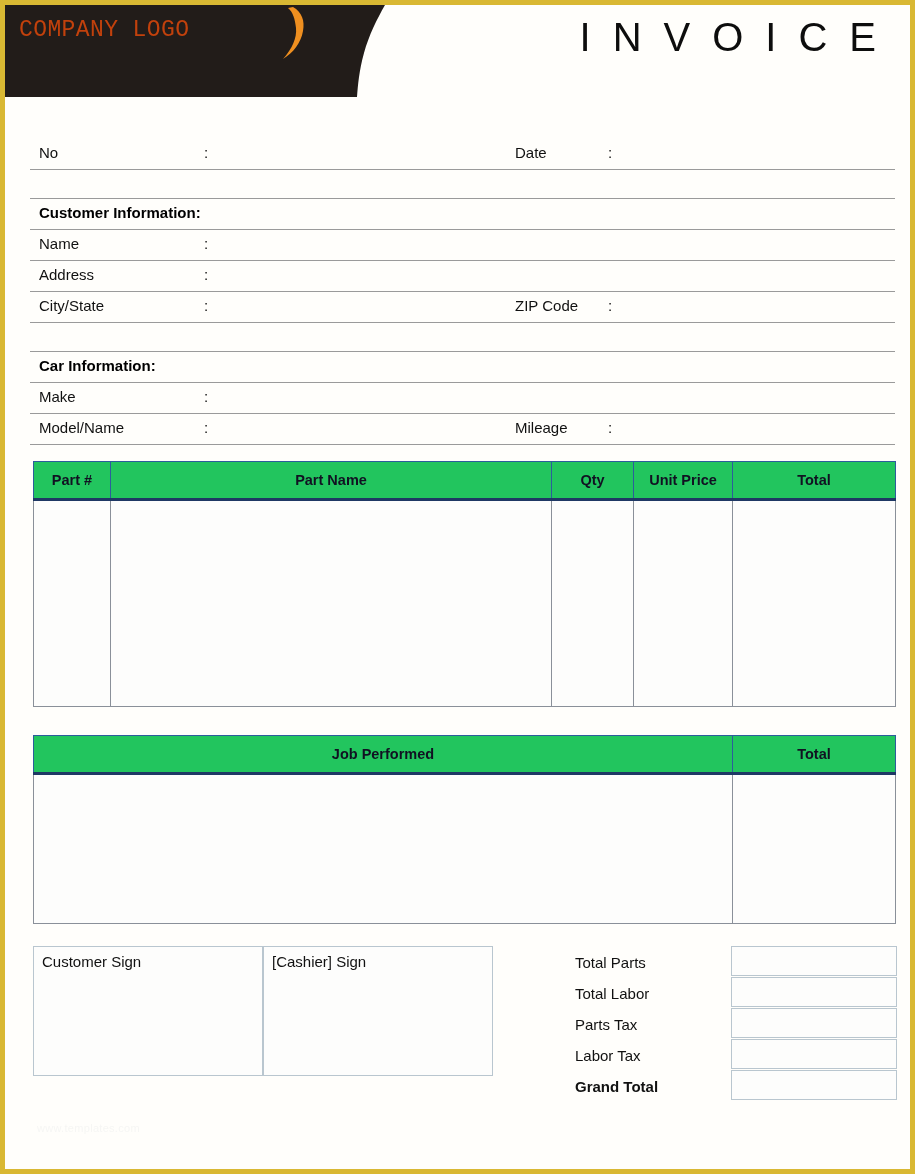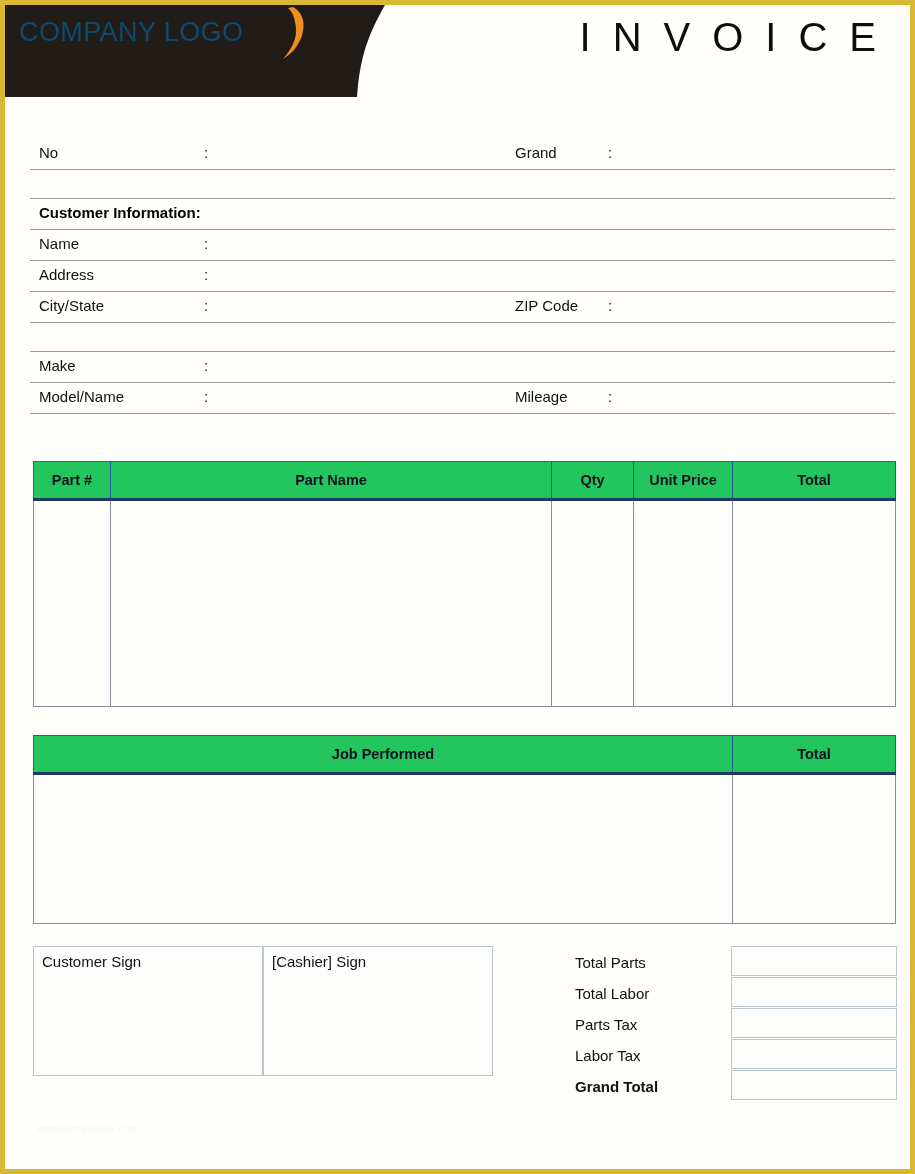--- a/index.html
+++ b/index.html
@@ -37,23 +37,23 @@
     height: 92px;
     overflow: hidden;
   }
   .logo-banner svg {
     display: block;
   }
   .logo-text {
     position: absolute;
     left: 14px;
     top: 12px;
-    color: #0c4a6e;
-    font-size: 27px;
-    font-family: Liberation Sans, sans-serif;
+    color: #c2410c;
+    font-size: 23px;
+    font-family: Liberation Mono, monospace;
     font-weight: 400;
     letter-spacing: 0.4px;
     white-space: nowrap;
   }
   .invoice-title {
     position: absolute;
     right: 12px;
     top: 10px;
     font-size: 40px;
     font-weight: 400;
@@ -234,21 +234,21 @@
     </div>
 
     <div class="invoice-title">INVOICE</div>
   </div>
 
   <div class="fields">
 
     <div class="frow">
       <span class="flabel">No</span>
       <span class="fcolon">:</span>
-      <span class="flabel2">Grand</span>
+      <span class="flabel2">Date</span>
       <span class="fcolon2">:</span>
     </div>
 
     <div class="spacer-row"></div>
 
     <div class="frow">
       <span class="section-head">Customer Information:</span>
     </div>
 
     <div class="frow">
@@ -263,20 +263,23 @@
 
     <div class="frow">
       <span class="flabel">City/State</span>
       <span class="fcolon">:</span>
       <span class="flabel2">ZIP Code</span>
       <span class="fcolon2">:</span>
     </div>
 
     <div class="spacer-row"></div>
 
+    <div class="frow">
+      <span class="section-head">Car Information:</span>
+    </div>
 
     <div class="frow">
       <span class="flabel">Make</span>
       <span class="fcolon">:</span>
     </div>
 
     <div class="frow">
       <span class="flabel">Model/Name</span>
       <span class="fcolon">:</span>
       <span class="flabel2">Mileage</span>

